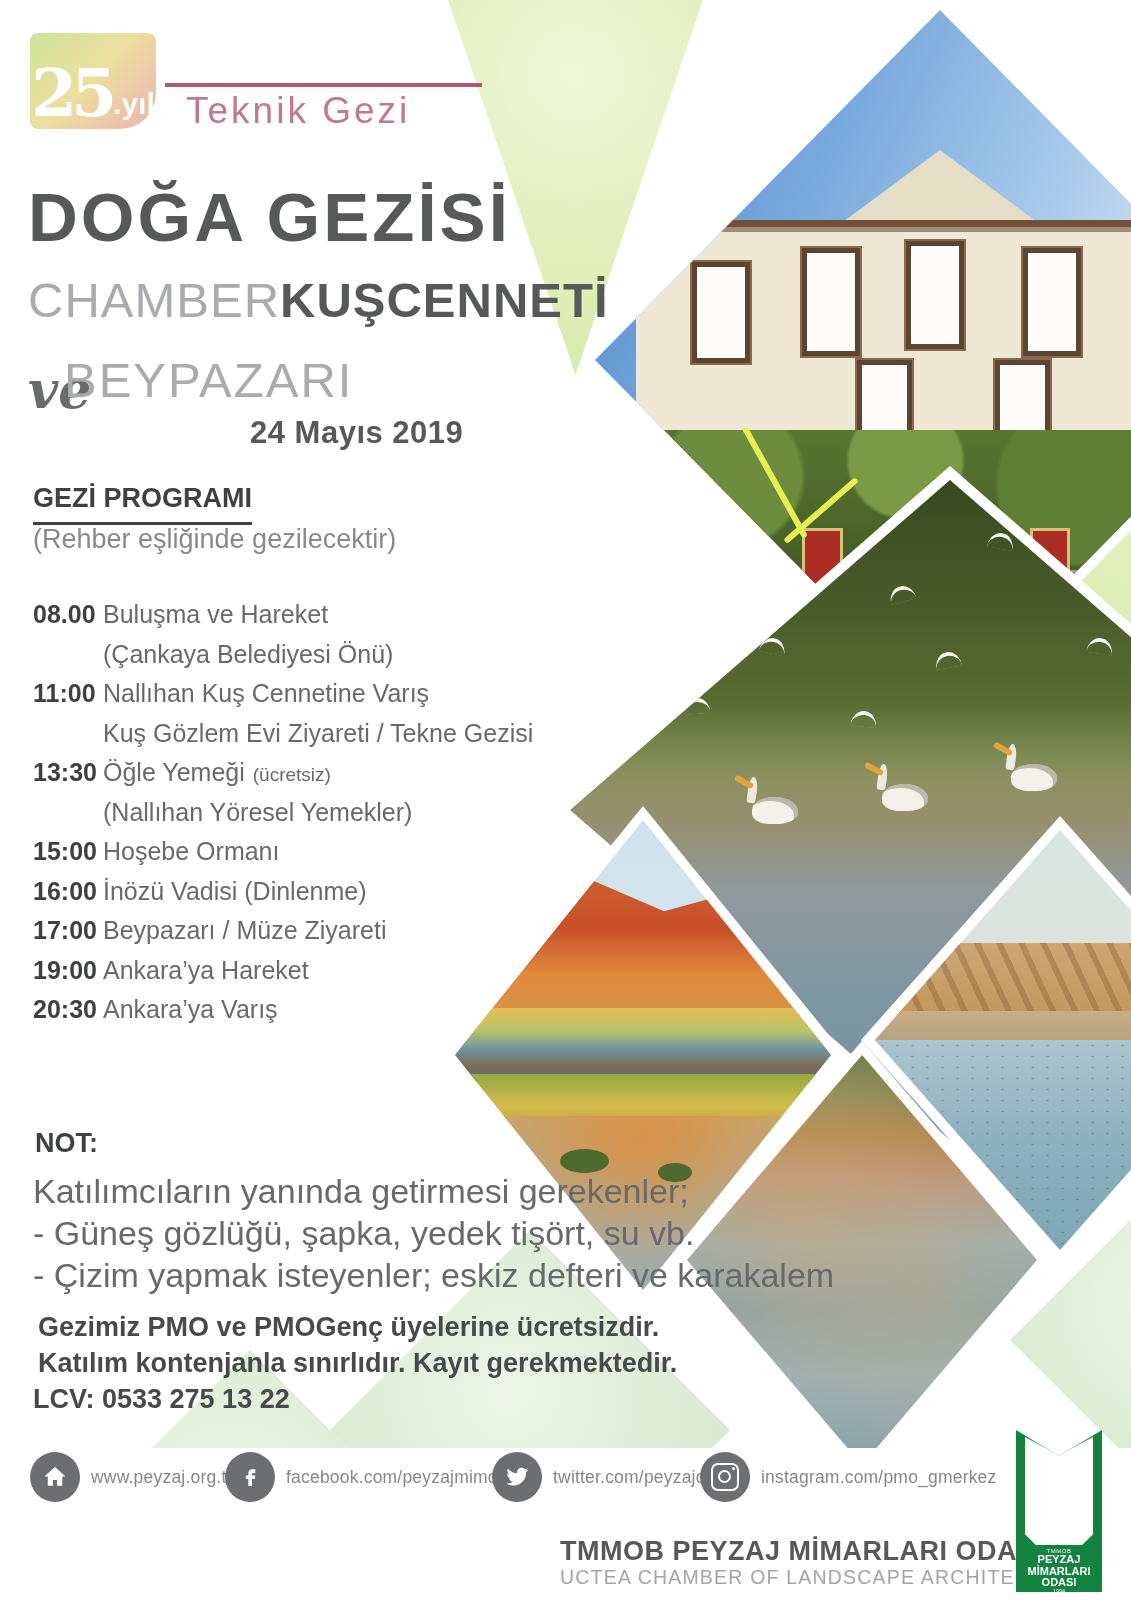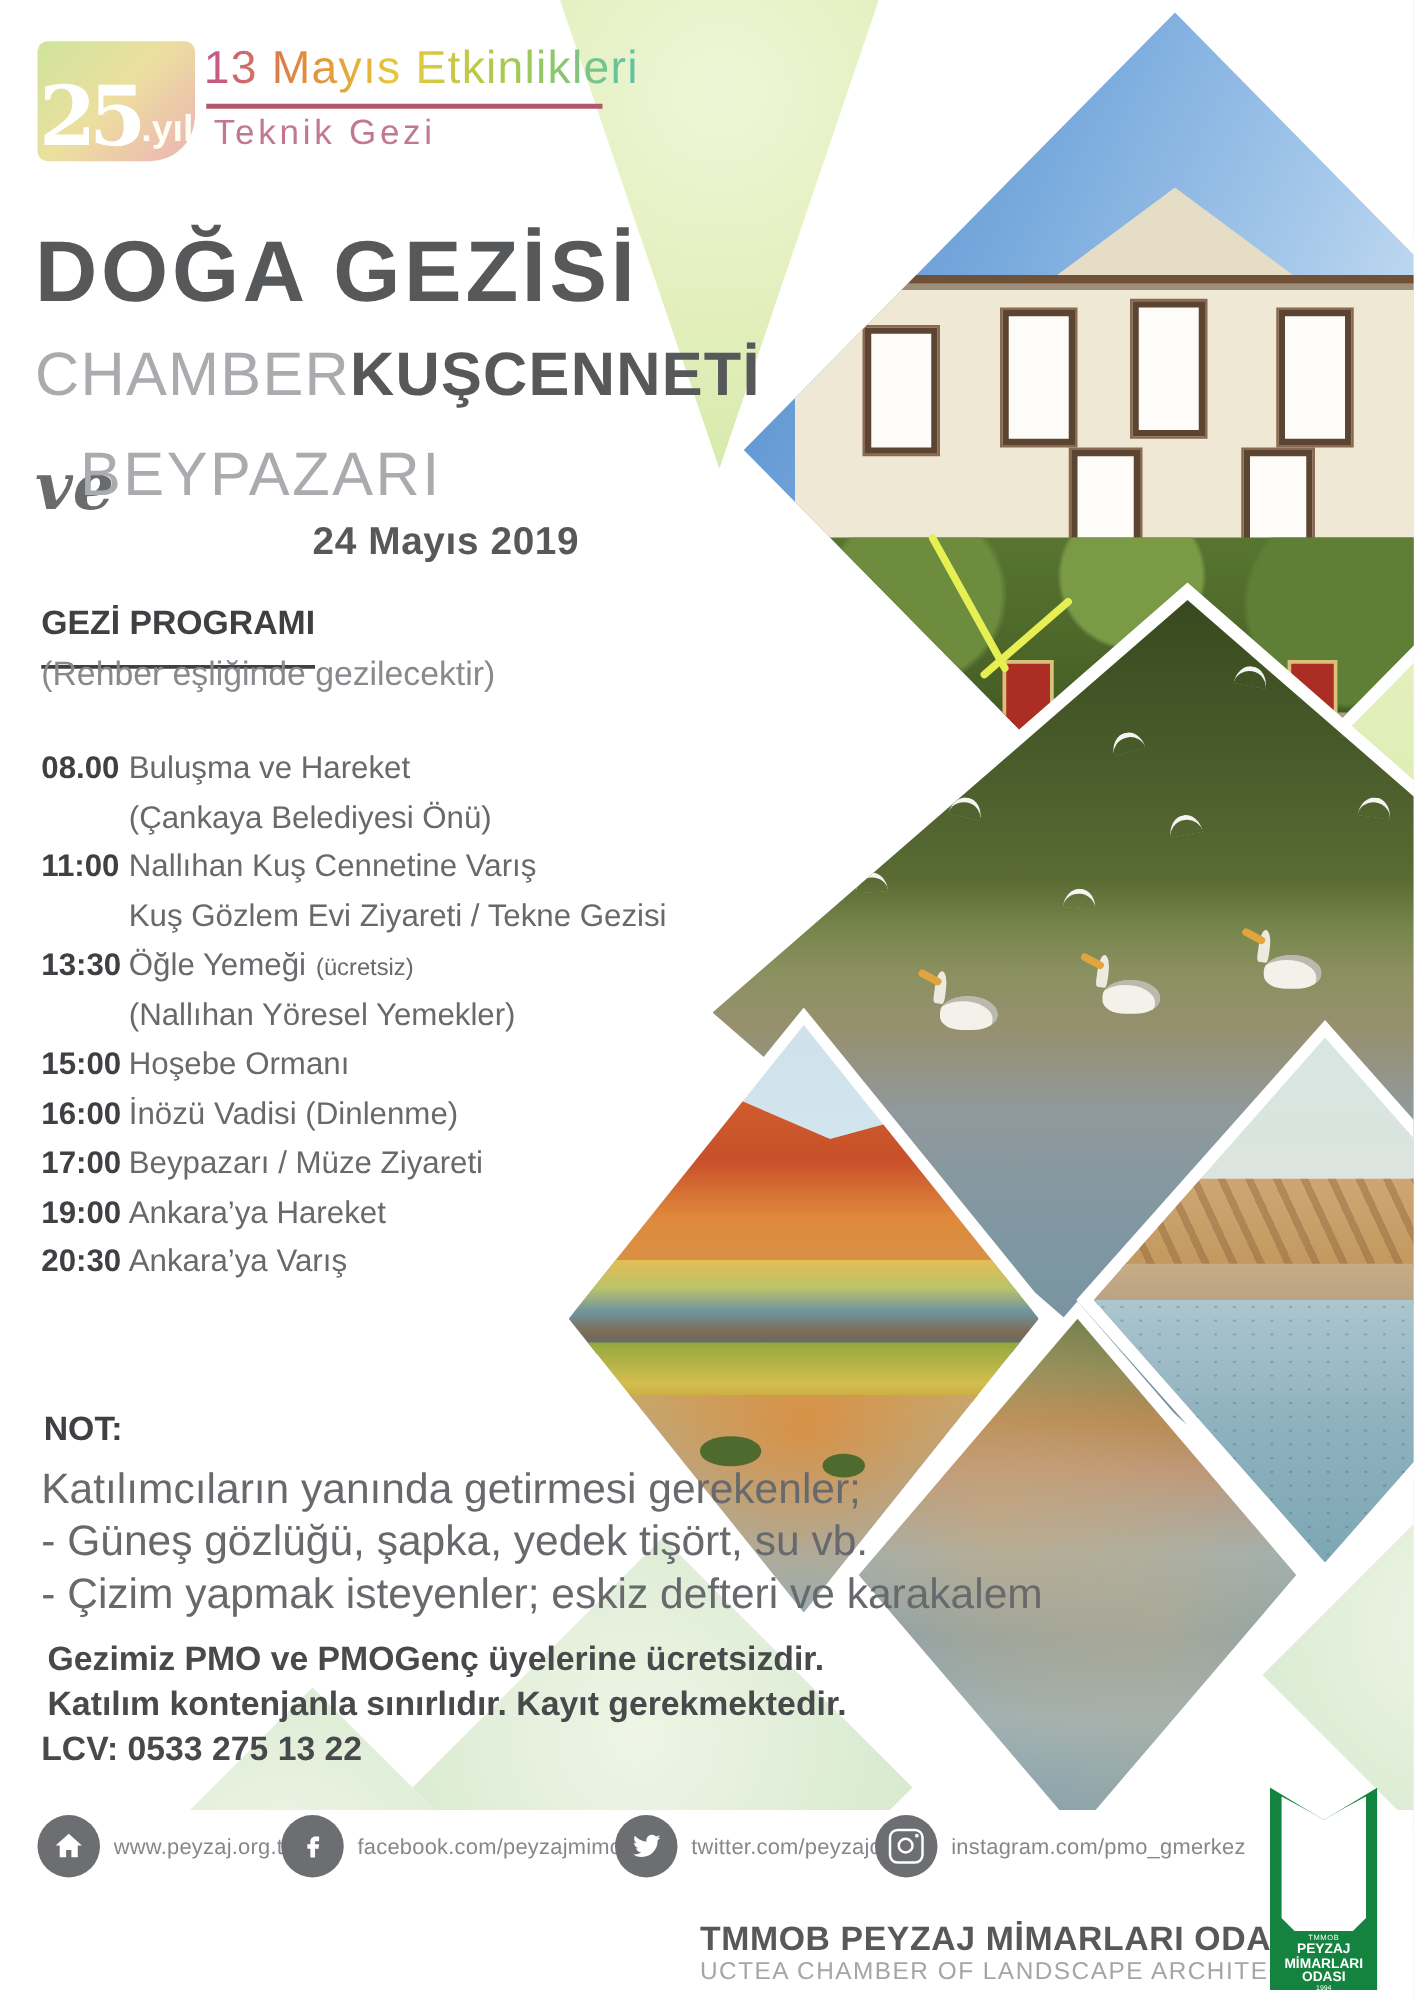--- a/index.html
+++ b/index.html
@@ -67,30 +67,30 @@
   .txt{position:absolute;white-space:nowrap;}
   .badge{position:absolute;left:30px;top:33px;width:126px;height:96px;border-radius:8px 8px 36px 8px;
          background:linear-gradient(135deg,#cfe49c 0%,#ecdf9e 48%,#ecb2b6 100%);
          display:flex;align-items:flex-end;justify-content:center;padding-bottom:8px;box-sizing:border-box;}
   .badge .num{font-family:"DejaVu Serif","Liberation Serif",serif;font-weight:700;font-size:66px;line-height:.85;color:#fff;letter-spacing:-6px;}
   .badge .suf{font-weight:700;font-size:30px;color:#fffef2;margin-left:2px;}
   .ev-title{left:163px;top:33px;font-size:37px;font-weight:400;letter-spacing:1px;
       background:linear-gradient(90deg,#c2548e 0%,#e08a3c 22%,#e8c93c 45%,#a9c94e 70%,#5cc2a8 100%);
       -webkit-background-clip:text;background-clip:text;color:transparent;}
   .ev-rule{position:absolute;left:165px;top:83px;width:317px;height:4px;background:#b2586e;}
-  .ev-sub{left:171px;top:90px;font-size:28px;letter-spacing:3px;color:#c0798f;}
+  .ev-sub{left:186px;top:90px;font-size:37px;letter-spacing:3px;color:#c0798f;}
 
   .h-line1{left:28px;top:178px;font-size:69px;font-weight:700;letter-spacing:3px;color:#57585a;}
   .h-line2{left:28px;top:272px;font-size:49px;letter-spacing:1px;color:#a9abae;font-weight:400;}
   .h-line2 b{color:#57585a;font-weight:700;}
   .h-ve{left:28px;top:359px;font-size:52px;font-family:"DejaVu Serif","Liberation Serif",serif;font-style:italic;font-weight:700;color:#6a6b6d;}
   .h-line3{left:64px;top:352px;font-size:49px;letter-spacing:2px;color:#a9abae;font-weight:400;}
   .h-date{left:250px;top:415px;font-size:31px;font-weight:600;color:#57585a;letter-spacing:.5px;}
 
-  .prog-title{left:33px;top:483px;font-size:27px;font-weight:700;color:#3f4043;border-bottom:3px solid #3f4043;padding-bottom:18px;}
+  .prog-title{left:33px;top:483px;font-size:27px;font-weight:700;color:#3f4043;border-bottom:3px solid #3f4043;padding-bottom:8px;}
   .prog-sub{left:33px;top:524px;font-size:27px;font-weight:300;color:#87898c;}
   .prog-rows{position:absolute;left:33px;top:600px;}
   .prow{display:flex;align-items:baseline;height:39.5px;}
   .ptime{width:70px;font-size:25px;font-weight:700;color:#3f4043;flex:none;}
   .ptext{font-size:25px;font-weight:300;color:#68696c;white-space:nowrap;}
   .pnote{font-size:19px;font-weight:300;color:#68696c;margin-left:8px;}
 
   .not-title{left:35px;top:1128px;font-size:27px;font-weight:700;color:#3f4043;}
   .not-line{font-size:34px;font-weight:300;color:#68696c;}
   .reg-line{font-size:27px;font-weight:600;color:#48494b;}
@@ -193,21 +193,20 @@
     <div class="yellow-strip" style="left:772px;top:420px;width:6px;height:125px;transform:rotate(-29deg);"></div>
     <div class="yellow-strip" style="left:818px;top:463px;width:6px;height:95px;transform:rotate(49deg);"></div>
   </div>
 
   <div class="footer-bg"></div>
 
   <div class="badge">
     <span class="num">25</span>
     <span class="suf">.yıl</span>
   </div>
-  <div class="txt ev-title">13 Mayıs Etkinlikleri</div>
   <div class="ev-rule"></div>
   <div class="txt ev-sub">Teknik Gezi</div>
 
   <div class="txt h-line1">DOĞA GEZİSİ</div>
   <div class="txt h-line2"><span>CHAMBER</span><b>KUŞCENNETİ</b></div>
   <div class="txt h-ve">ve</div>
   <div class="txt h-line3">BEYPAZARI</div>
   <div class="txt h-date">24 Mayıs 2019</div>
 
   <div class="txt prog-title">GEZİ PROGRAMI</div>

